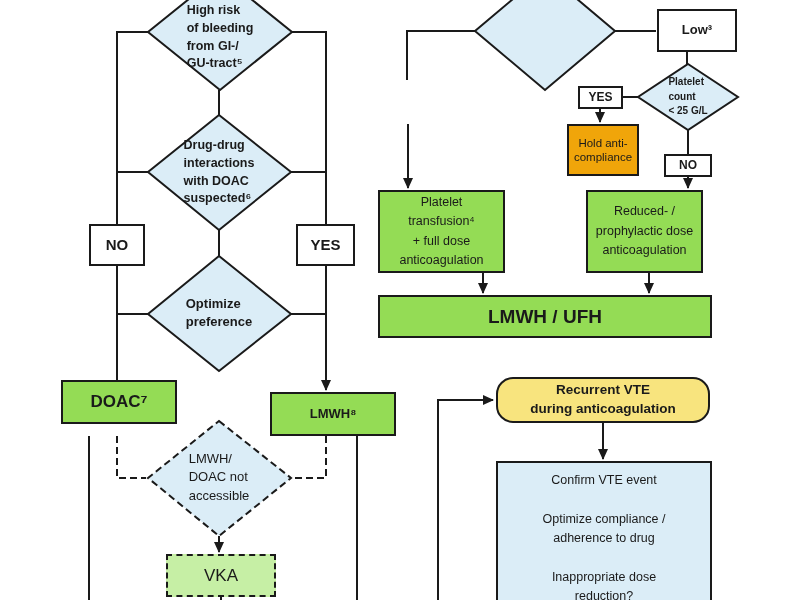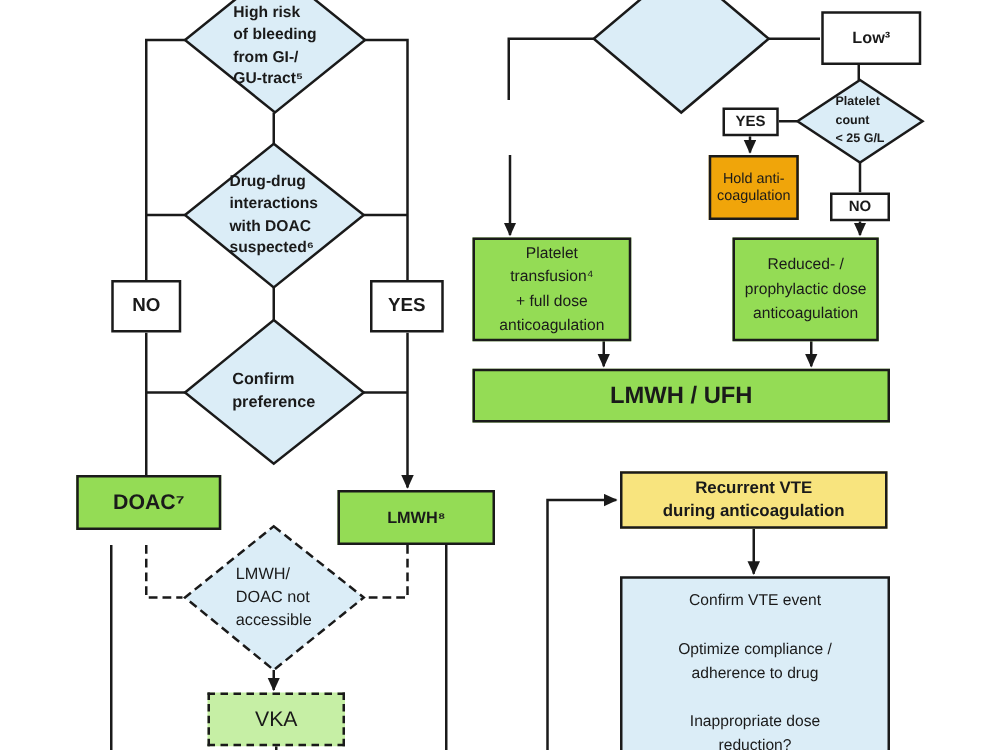--- a/index.html
+++ b/index.html
@@ -17,21 +17,21 @@
     position:absolute; box-sizing:border-box;
     display:flex; align-items:center; justify-content:center;
     text-align:center; white-space:pre-line;
     border:2px solid #1a1a1a; background:#ffffff;
     font-weight:bold; line-height:1.25;
   }
   .rg { font-weight:normal; }
   .green  { background:#94DC55; border-width:2.5px; }
   .lgreen { background:#C6EFA5; border:2.5px dashed #1a1a1a; }
   .orange { background:#F0A50A; }
-  .yellow { background:#F8E47E; border-width:2.5px; }
+  .yellow { background:#F8E47E; border-width:2.5px;border-radius:17px; }
   .blue   { background:#DBEDF7; display:block; padding-top:8px; line-height:1.55; }
   .conn   { stroke:#1a1a1a; stroke-width:2; fill:none; }
   .dash   { stroke-dasharray:7 4; }
   .diamond{ fill:#DBEDF7; stroke:#1a1a1a; stroke-width:2; }
 </style>
 </head>
 <body>
 
 <div class="canvas">
 
@@ -81,40 +81,40 @@
   </svg>
 
   <div class="lbl" style="left:220px;top:37px;font-size:12.5px">High risk
 of bleeding
 from GI-/
 GU-tract⁵</div>
   <div class="lbl" style="left:219px;top:172px;font-size:12.5px">Drug-drug
 interactions
 with DOAC
 suspected⁶</div>
-  <div class="lbl" style="left:219px;top:313px;font-size:13px">Confirm
+  <div class="lbl" style="left:219px;top:313px;font-size:13px">Optimize
 preference</div>
   <div class="lbl rg" style="left:219px;top:478px;font-size:13px">LMWH/
 DOAC not
 accessible</div>
   <div class="lbl" style="left:688px;top:97px;font-size:10px;line-height:1.45">Platelet
 count
 &lt; 25 G/L</div>
 
   <div class="box" style="left:89px;top:224px;width:56px;height:42px;font-size:15px">NO</div>
   <div class="box" style="left:296px;top:224px;width:59px;height:42px;font-size:15px">YES</div>
   <div class="box green" style="left:61px;top:380px;width:116px;height:44px;font-size:17px">DOAC⁷</div>
   <div class="box green" style="left:270px;top:392px;width:126px;height:44px;font-size:13px">LMWH⁸</div>
   <div class="box lgreen rg" style="left:166px;top:554px;width:110px;height:43px;font-size:17px">VKA</div>
 
   <div class="box" style="left:657px;top:9px;width:80px;height:43px;font-size:13px">Low³</div>
   <div class="box" style="left:578px;top:86px;width:45px;height:23px;font-size:12px">YES</div>
   <div class="box" style="left:664px;top:154px;width:48px;height:23px;font-size:12px">NO</div>
   <div class="box orange rg" style="left:567px;top:124px;width:72px;height:52px;font-size:11.5px">Hold anti-
-coagulation</div>
+compliance</div>
   <div class="box green rg" style="left:378px;top:190px;width:127px;height:83px;font-size:12.5px;line-height:1.55">Platelet
 transfusion⁴
 + full dose
 anticoagulation</div>
   <div class="box green rg" style="left:586px;top:190px;width:117px;height:83px;font-size:12.5px;line-height:1.55">Reduced- /
 prophylactic dose
 anticoagulation</div>
   <div class="box green" style="left:378px;top:295px;width:334px;height:43px;font-size:19px">LMWH / UFH</div>
   <div class="box yellow" style="left:496px;top:377px;width:214px;height:46px;font-size:13.5px;line-height:1.4">Recurrent VTE
 during anticoagulation</div>

